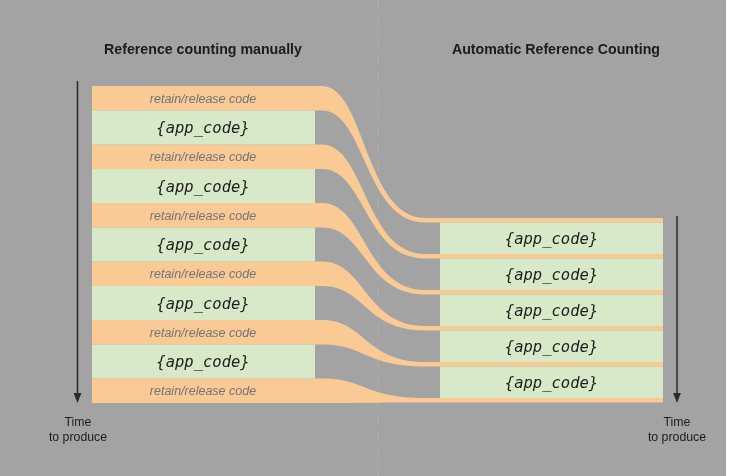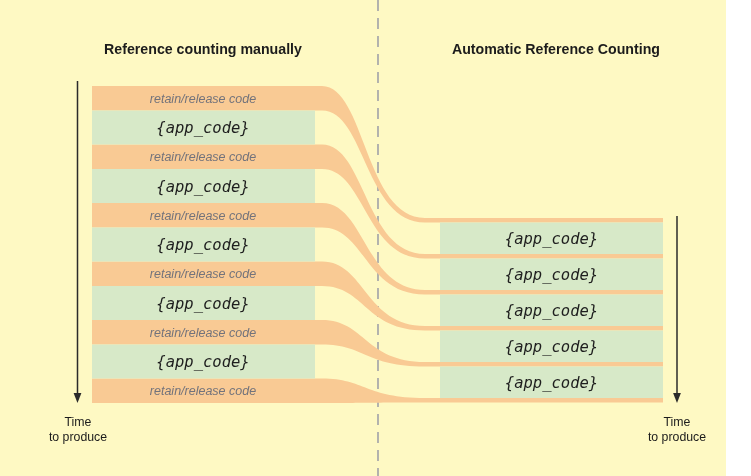--- a/index.html
+++ b/index.html
@@ -8,21 +8,21 @@
     background: #ffffff;
     width: 751px;
     height: 476px;
     overflow: hidden;
     font-family: "Liberation Sans", sans-serif;
   }
   .stage {
     position: relative;
     width: 726px;
     height: 476px;
-    background: #fef9c3;
+    background: #a3a3a3;
   }
   svg { display: block; }
   .title-text {
     font-family: "Liberation Sans", sans-serif;
     font-size: 14.2px;
     font-weight: bold;
     fill: #1c1c1c;
   }
   .retain-text {
     font-family: "Liberation Sans", sans-serif;

